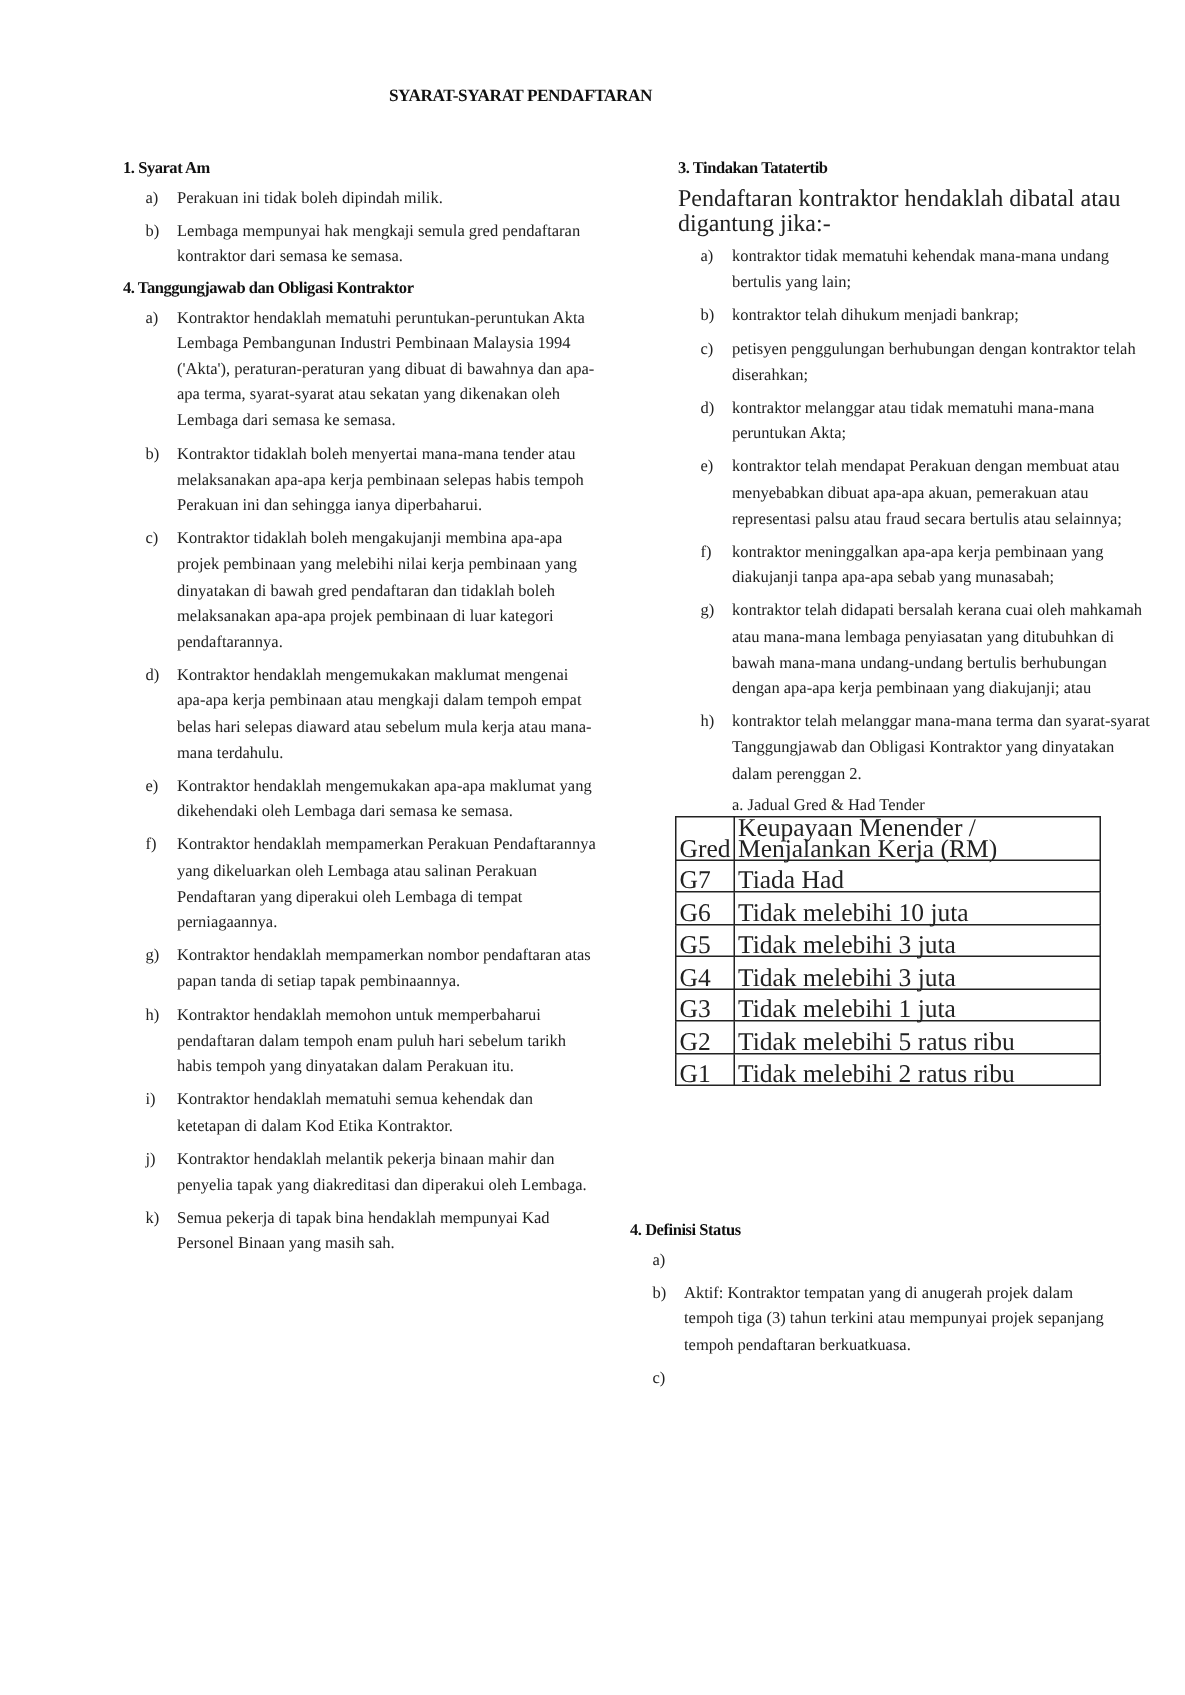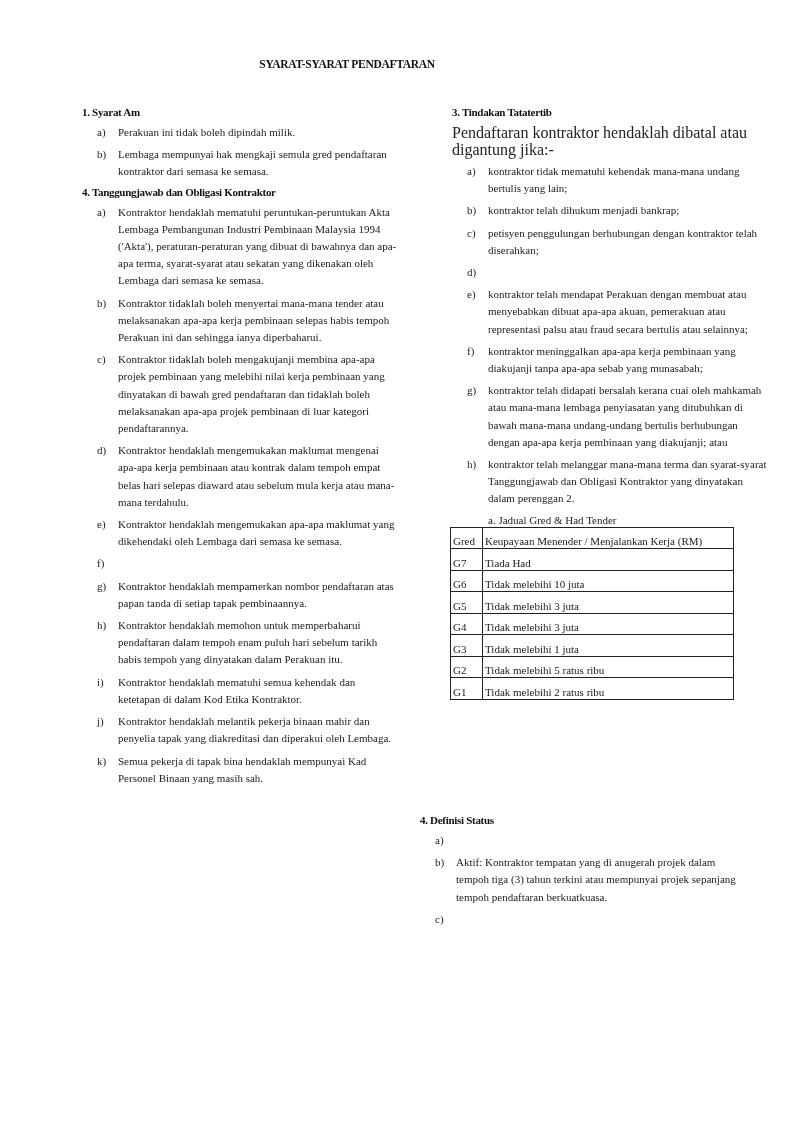--- a/index.html
+++ b/index.html
@@ -10,21 +10,21 @@
   .col { position:absolute; top:104px; }
   .col-left { left:82px; width:318px; }
   .col-right { left:452px; width:320px; }
   .h { font-weight:bold; font-size:11px; color:#111; margin:0; height:20px; line-height:16px; letter-spacing:-0.3px; }
   .list { list-style:none; margin:0; padding:0; }
   .item { display:flex; font-size:11px; line-height:17.2px; margin-bottom:5px; }
   .item .mk { width:36px; flex:0 0 36px; text-align:left; padding-left:15px; box-sizing:border-box; }
   .item .tx { flex:1; }
   .intro { font-size:16px; line-height:17px; margin:0 0 5px 0; }
   .caption { font-size:11px; line-height:14px; margin:4px 0 0 36px; }
-  table.grades { border-collapse:collapse; width:284px; font-size:11px; margin-left:0; }
+  table.grades { border-collapse:collapse; width:284px; font-size:17px; margin-left:0; }
   table.grades td { border:1.5px solid #222; height:20.5px; padding:0 2px; vertical-align:bottom; line-height:14px; }
   table.grades td.g { width:27px; }
   .sec4 { position:absolute; left:420px; top:812px; width:320px; }
 </style>
 </head>
 <body>
 
 <div class="title">SYARAT-SYARAT PENDAFTARAN</div>
 
 <div class="col col-left">
@@ -49,28 +49,29 @@
     <li class="item">
         <span class="mk">b)</span>
         <span class="tx">Kontraktor tidaklah boleh menyertai mana-mana tender atau melaksanakan apa-apa kerja pembinaan selepas habis tempoh Perakuan ini dan sehingga ianya diperbaharui.</span>
       </li>
     <li class="item">
         <span class="mk">c)</span>
         <span class="tx">Kontraktor tidaklah boleh mengakujanji membina apa-apa projek pembinaan yang melebihi nilai kerja pembinaan yang dinyatakan di bawah gred pendaftaran dan tidaklah boleh melaksanakan apa-apa projek pembinaan di luar kategori pendaftarannya.</span>
       </li>
     <li class="item">
         <span class="mk">d)</span>
-        <span class="tx">Kontraktor hendaklah mengemukakan maklumat mengenai apa-apa kerja pembinaan atau kontrak dalam tempoh empat belas hari selepas diaward atau sebelum mula kerja atau mana-mana terdahulu.</span>
+        <span class="tx">Kontraktor hendaklah mengemukakan maklumat mengenai apa-apa kerja pembinaan atau mengkaji dalam tempoh empat belas hari selepas diaward atau sebelum mula kerja atau mana-mana terdahulu.</span>
       </li>
     <li class="item">
         <span class="mk">e)</span>
         <span class="tx">Kontraktor hendaklah mengemukakan apa-apa maklumat yang dikehendaki oleh Lembaga dari semasa ke semasa.</span>
       </li>
     <li class="item">
         <span class="mk">f)</span>
+        <span class="tx">Kontraktor hendaklah mempamerkan Perakuan Pendaftarannya yang dikeluarkan oleh Lembaga atau salinan Perakuan Pendaftaran yang diperakui oleh Lembaga di tempat perniagaannya.</span>
       </li>
     <li class="item">
         <span class="mk">g)</span>
         <span class="tx">Kontraktor hendaklah mempamerkan nombor pendaftaran atas papan tanda di setiap tapak pembinaannya.</span>
       </li>
     <li class="item">
         <span class="mk">h)</span>
         <span class="tx">Kontraktor hendaklah memohon untuk memperbaharui pendaftaran dalam tempoh enam puluh hari sebelum tarikh habis tempoh yang dinyatakan dalam Perakuan itu.</span>
       </li>
     <li class="item">
@@ -99,20 +100,21 @@
     <li class="item">
         <span class="mk">b)</span>
         <span class="tx">kontraktor telah dihukum menjadi bankrap;</span>
       </li>
     <li class="item">
         <span class="mk">c)</span>
         <span class="tx">petisyen penggulungan berhubungan dengan kontraktor telah diserahkan;</span>
       </li>
     <li class="item">
         <span class="mk">d)</span>
+        <span class="tx">kontraktor melanggar atau tidak mematuhi mana-mana peruntukan Akta;</span>
       </li>
     <li class="item">
         <span class="mk">e)</span>
         <span class="tx">kontraktor telah mendapat Perakuan dengan membuat atau menyebabkan dibuat apa-apa akuan, pemerakuan atau representasi palsu atau fraud secara bertulis atau selainnya;</span>
       </li>
     <li class="item">
         <span class="mk">f)</span>
         <span class="tx">kontraktor meninggalkan apa-apa kerja pembinaan yang diakujanji tanpa apa-apa sebab yang munasabah;</span>
       </li>
     <li class="item">

